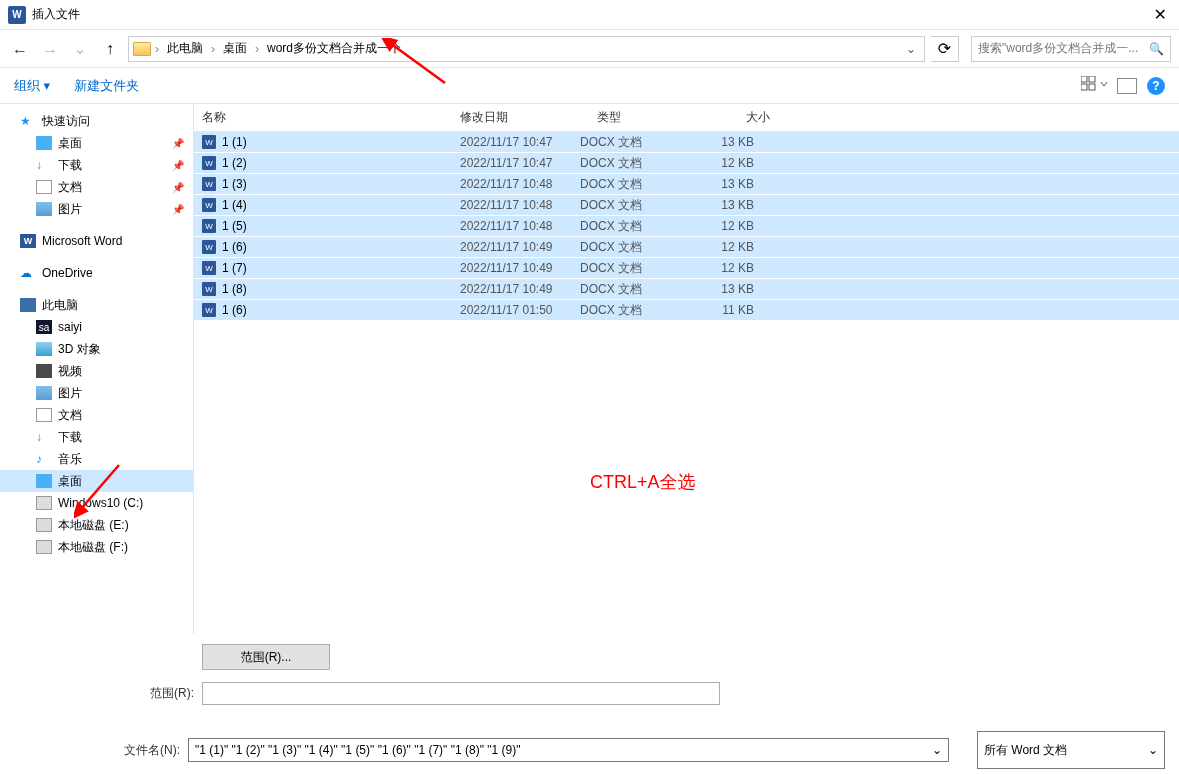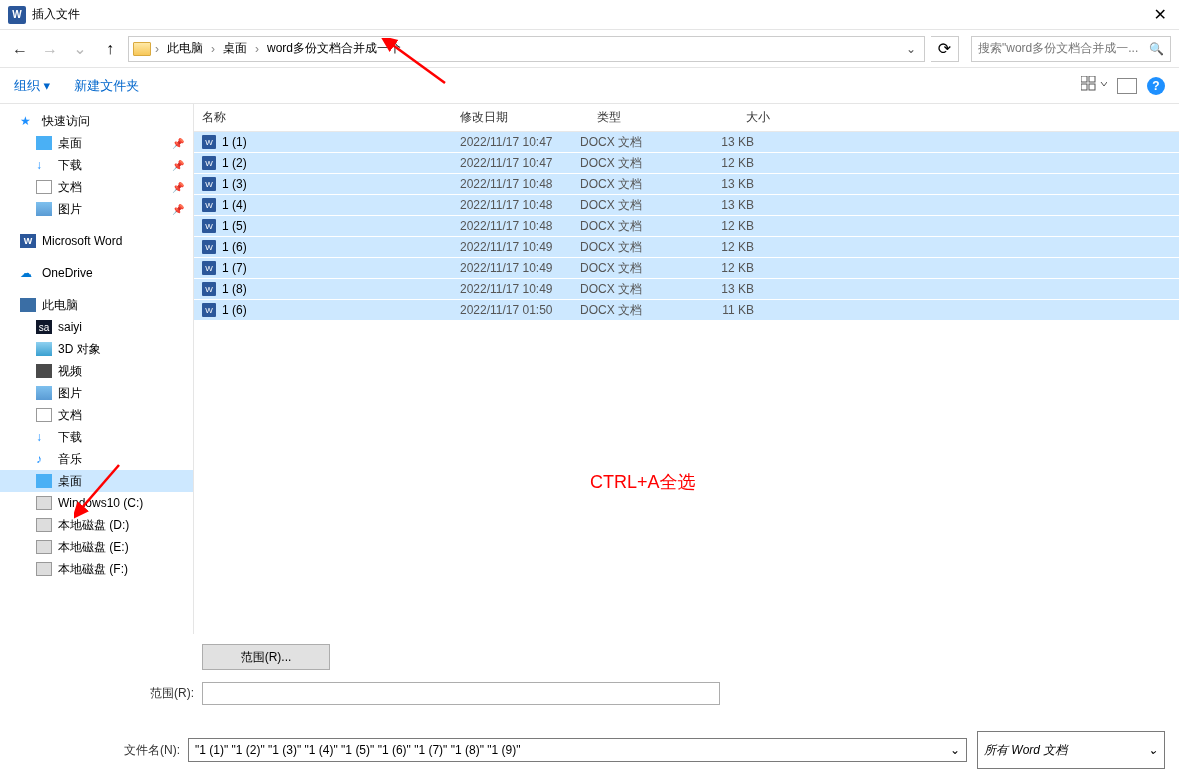--- a/index.html
+++ b/index.html
@@ -77,21 +77,21 @@
 .footer { padding: 10px 14px 14px; }
 .footer-row { display: flex; align-items: center; gap: 8px; margin-bottom: 12px; font-size: 12px; }
 .footer-row .lbl { text-align: right; color: #333; }
 .range-row .lbl { width: 180px; }
 .range-input { width: 518px; height: 23px; border: 1px solid #adadad; padding: 2px 4px; font-size: 12px; }
 .range-btn { width: 128px; height: 26px; border: 1px solid #adadad; background: #e1e1e1; cursor: pointer; font-size: 12px; }
 .fn-row { justify-content: center; margin-top: 26px; }
 .fn-row .lbl { width: 170px; margin-left: -4px; }
 .fn-combo { flex: 1; height: 24px; border: 1px solid #7a7a7a; padding: 2px 6px; font-size: 12px; display: flex; align-items: center; }
 .fn-combo .drop { margin-left: auto; cursor: pointer; }
-.filter-combo { width: 188px; height: 24px; border: 1px solid #7a7a7a; padding: 18px 6px; font-size: 12px; display: flex; align-items: center; margin-left: 2px; font-style: italic; }
+.filter-combo { width: 188px; height: 24px; border: 1px solid #7a7a7a; padding: 18px 6px; font-size: 12px; display: flex; align-items: center; margin-left: 20px; }
 .filter-combo .drop { margin-left: auto; cursor: pointer; }
 .btnrow { display: flex; justify-content: flex-end; gap: 8px; align-items: center; margin-top: 10px; }
 .tools-link { font-size: 12px; cursor: pointer; margin-right: 18px; display: flex; align-items: center; gap: 3px; }
 .btn { height: 26px; border: 1px solid #adadad; background: #e1e1e1; cursor: pointer; font-size: 12px; padding: 0 16px; display: flex; align-items: center; }
 .btn-primary { border: 2px solid #0078d4; padding: 0 6px 0 14px; }
 .btn-primary .split { border-left: 1px solid #999; margin-left: 8px; padding-left: 3px; }
 </style>
 </head>
 <body>
 
@@ -210,24 +210,20 @@
         <span class="icon icon-music">♪</span>
         <span>音乐</span>
       </div>
     <div class="tree-item indent selected">
         <span class="icon icon-desktop"></span>
         <span>桌面</span>
       </div>
     <div class="tree-item indent">
         <span class="icon icon-drive"></span>
         <span>Windows10 (C:)</span>
-      </div>
-    <div class="tree-item indent">
-        <span class="icon icon-drive"></span>
-        <span>本地磁盘 (D:)</span>
       </div>
     <div class="tree-item indent">
         <span class="icon icon-drive"></span>
         <span>本地磁盘 (E:)</span>
       </div>
     <div class="tree-item indent">
         <span class="icon icon-drive"></span>
         <span>本地磁盘 (F:)</span>
       </div>
   </div>

